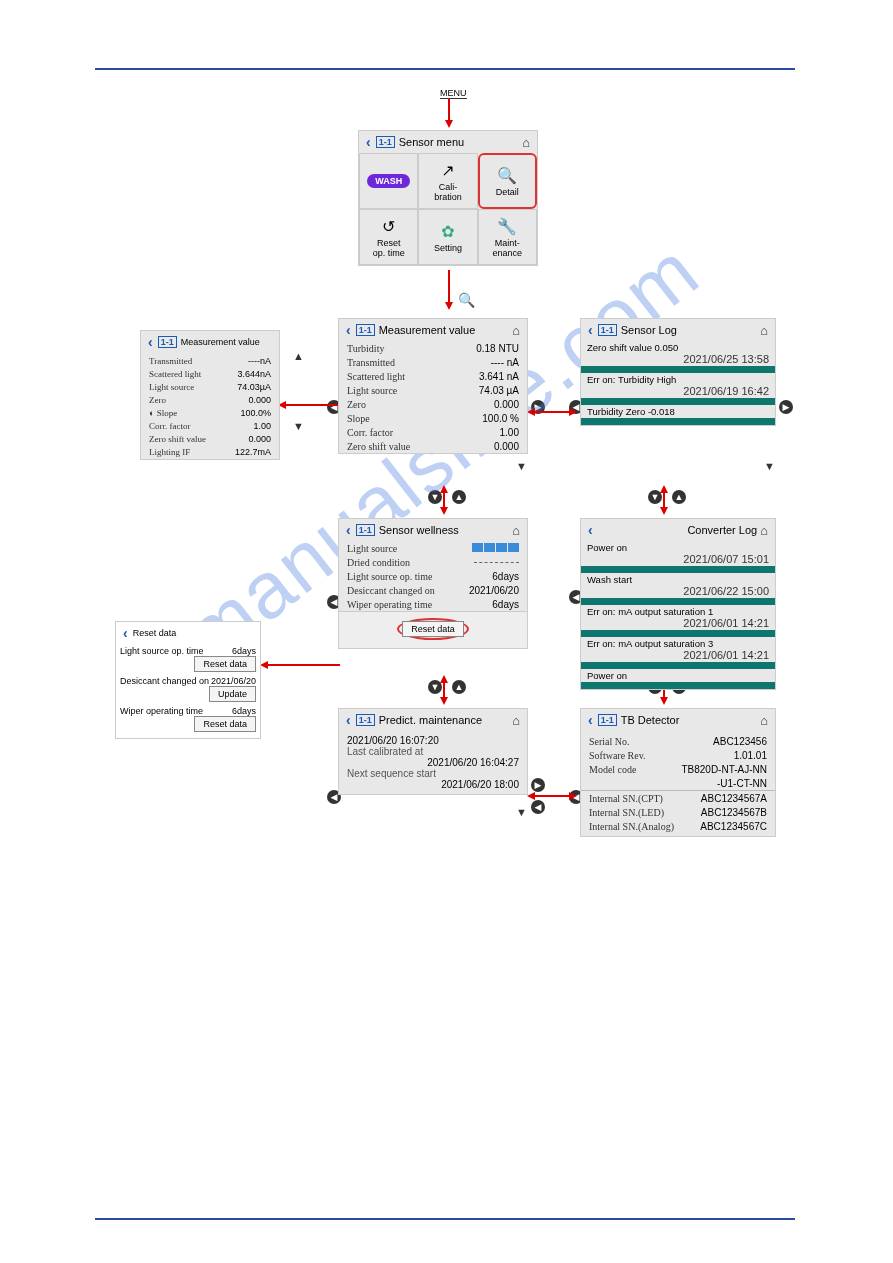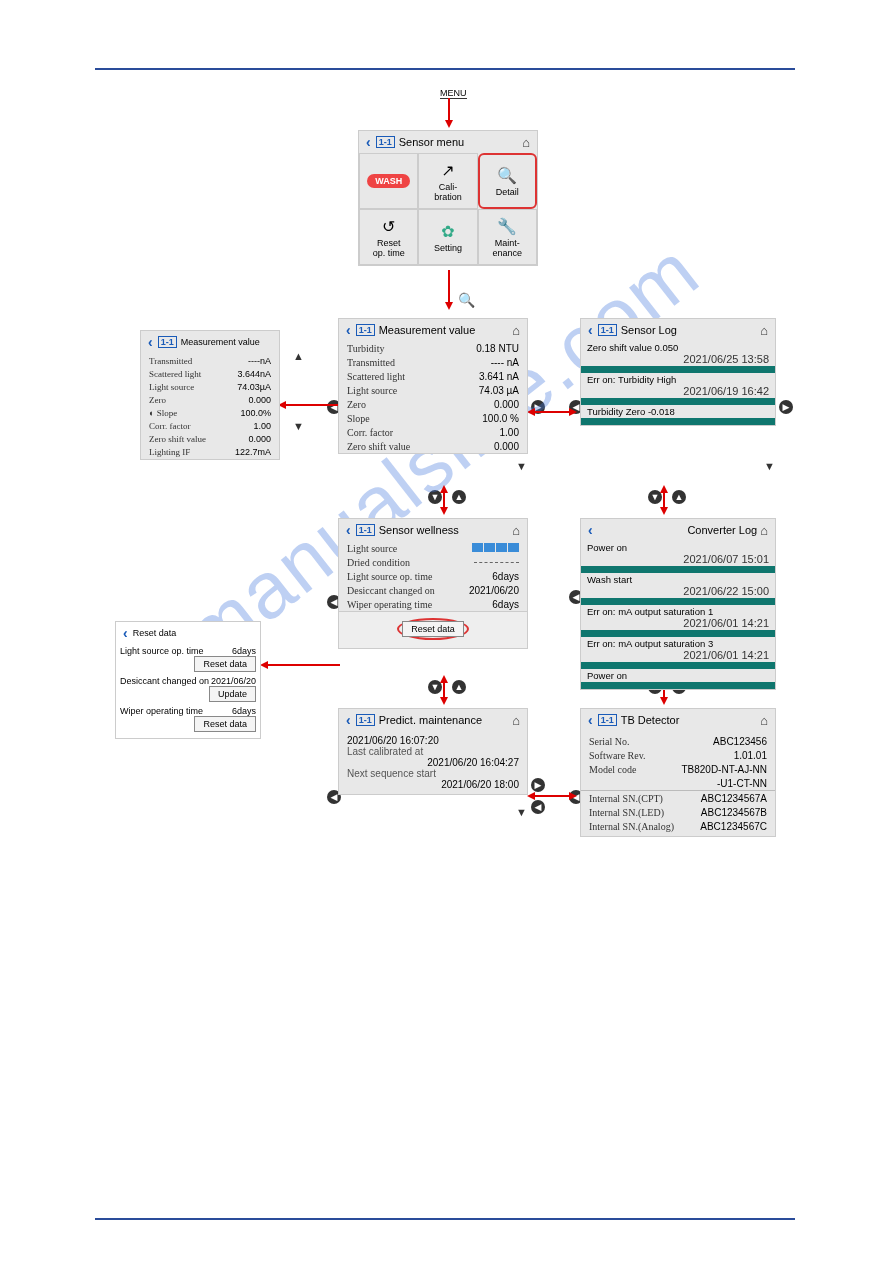--- a/index.html
+++ b/index.html
@@ -10,21 +10,21 @@
   .watermark { position: absolute; top: 440px; left: 140px; width: 520px; font-size: 80px; color: rgba(70,120,220,0.35); transform: rotate(-38deg); font-weight: 400; letter-spacing: 2px; pointer-events: none; z-index: 1; }
   .panel { position: absolute; background: #e8e8e8; border: 1px solid #ccc; font-size: 10px; z-index: 5; }
   .hdr { display: flex; align-items: center; padding: 3px 4px; background: #e8e8e8; }
   .back { color: #1a5bb8; font-size: 14px; font-weight: bold; padding: 0 3px; cursor: pointer; }
   .tag { border: 1.5px solid #1a5bb8; color: #1a5bb8; font-size: 9px; padding: 0 2px; font-weight: bold; margin: 0 2px; }
   .title { font-size: 11px; margin-left: 2px; flex: 1; }
   .home { color: #333; font-size: 13px; padding: 0 3px; cursor: pointer; }
   .menu-grid { display: grid; grid-template-columns: 1fr 1fr 1fr; grid-template-rows: 1fr 1fr; }
   .menu-cell { border: 1px solid #ccc; display: flex; flex-direction: column; align-items: center; justify-content: center; height: 56px; font-size: 9px; text-align: center; cursor: pointer; }
   .menu-cell .ico { font-size: 16px; margin-bottom: 2px; }
-  .wash { background: #ef4444; color: #fff; border-radius: 10px; padding: 2px 8px; font-size: 9px; font-weight: bold; }
+  .wash { background: #6d28d9; color: #fff; border-radius: 10px; padding: 2px 8px; font-size: 9px; font-weight: bold; }
   .detail { border: 2px solid #d33; border-radius: 6px; }
   .row { display: flex; justify-content: space-between; padding: 1.5px 8px; font-size: 10px; }
   .row .k { color: #333; font-family: Liberation Serif, serif; }
   .row .v { color: #000; font-weight: 400; }
   .logrow { padding: 1px 6px; font-size: 9.5px; border-bottom: 7px solid #0f766e; }
   .logrow .d { text-align: right; color: #333; font-size: 11px; }
   .reset-btn { border: 1px solid #888; background: #f4f4f4; padding: 2px 8px; font-size: 9px; display: inline-block; cursor: pointer; }
   .reset-oval { border: 2px solid #d33; border-radius: 50%; padding: 1px 3px; display: inline-block; }
   .bars { display: inline-flex; gap: 1px; }
   .bar { width: 11px; height: 9px; background: #3a8cd8; }

